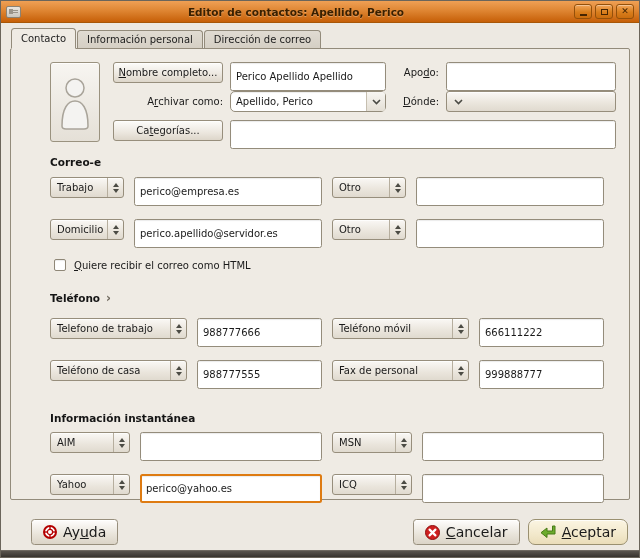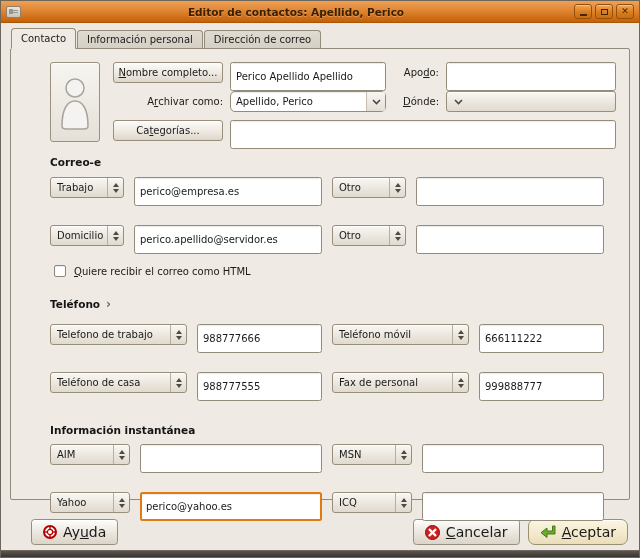--- a/index.html
+++ b/index.html
@@ -50,21 +50,21 @@
   .comboentry .cval { flex:1; display:flex; align-items:center; padding-left:5px; }
   .dropseg { width:19px; border-left:1px solid #C6BFB0; background:linear-gradient(#F8F6F2,#E4DFD5); display:flex; align-items:center; justify-content:center; border-radius:0 2px 2px 0; }
 
   .dropcombo { display:flex; align-items:stretch; background:linear-gradient(#FAF8F5,#EAE5DC 60%,#E0DACF); border:1px solid #978E7C; border-radius:3px; height:21px; box-shadow:inset 0 1px 0 rgba(255,255,255,0.7); }
   .dropcombo .cval { flex:1; display:flex; align-items:center; padding-left:15px; }
   .dropcombo .dropseg { background:none; border-left:none; width:22px; }
 
   
   .sec-title { font-weight:bold; font-size:10.5px; color:#141414; display:flex; align-items:center; gap:6px; }
   .expander { color:#6E685D; font-size:12px; line-height:1; font-weight:bold; }
-  .sec-rows { display:grid; gap:19px 10px; margin-right:12px; }
+  .sec-rows { display:grid; gap:13px 10px; margin-right:12px; }
   .cols-email { grid-template-columns:74px 1fr 74px 1fr; }
   .cols-phone { grid-template-columns:137px 1fr 137px 1fr; }
   .cols-im    { grid-template-columns:80px 1fr 80px 1fr; }
 
   .checkrow { display:flex; align-items:center; gap:8px; margin:11px 0 0 4px; }
   .checkbox { width:12px; height:12px; background:#fff; border:1px solid #8F8777; border-radius:2px; box-shadow:inset 0 1px 1px rgba(0,0,0,0.08); }
 
   .mt14 { margin-top:14px; }
   .mt20 { margin-top:21px; } .mt22 { margin-top:23px; }
   .mb9 { margin-bottom:9px; } .mb13 { margin-bottom:14px;text-align:center; } .mb8 { margin-bottom:8px; }

